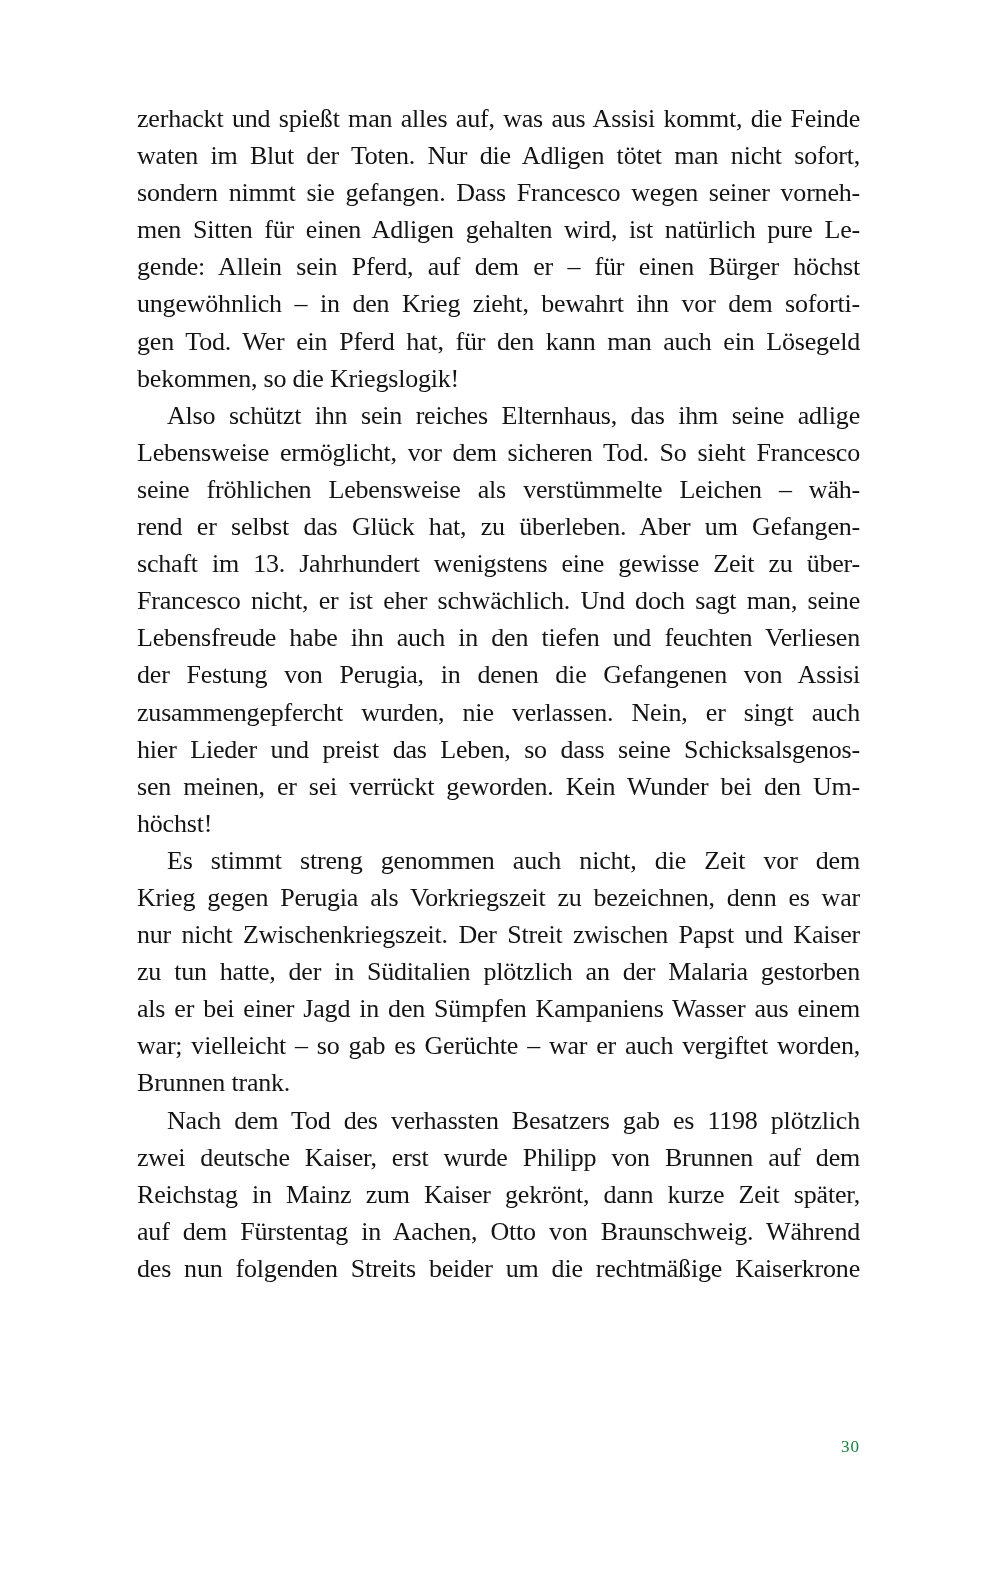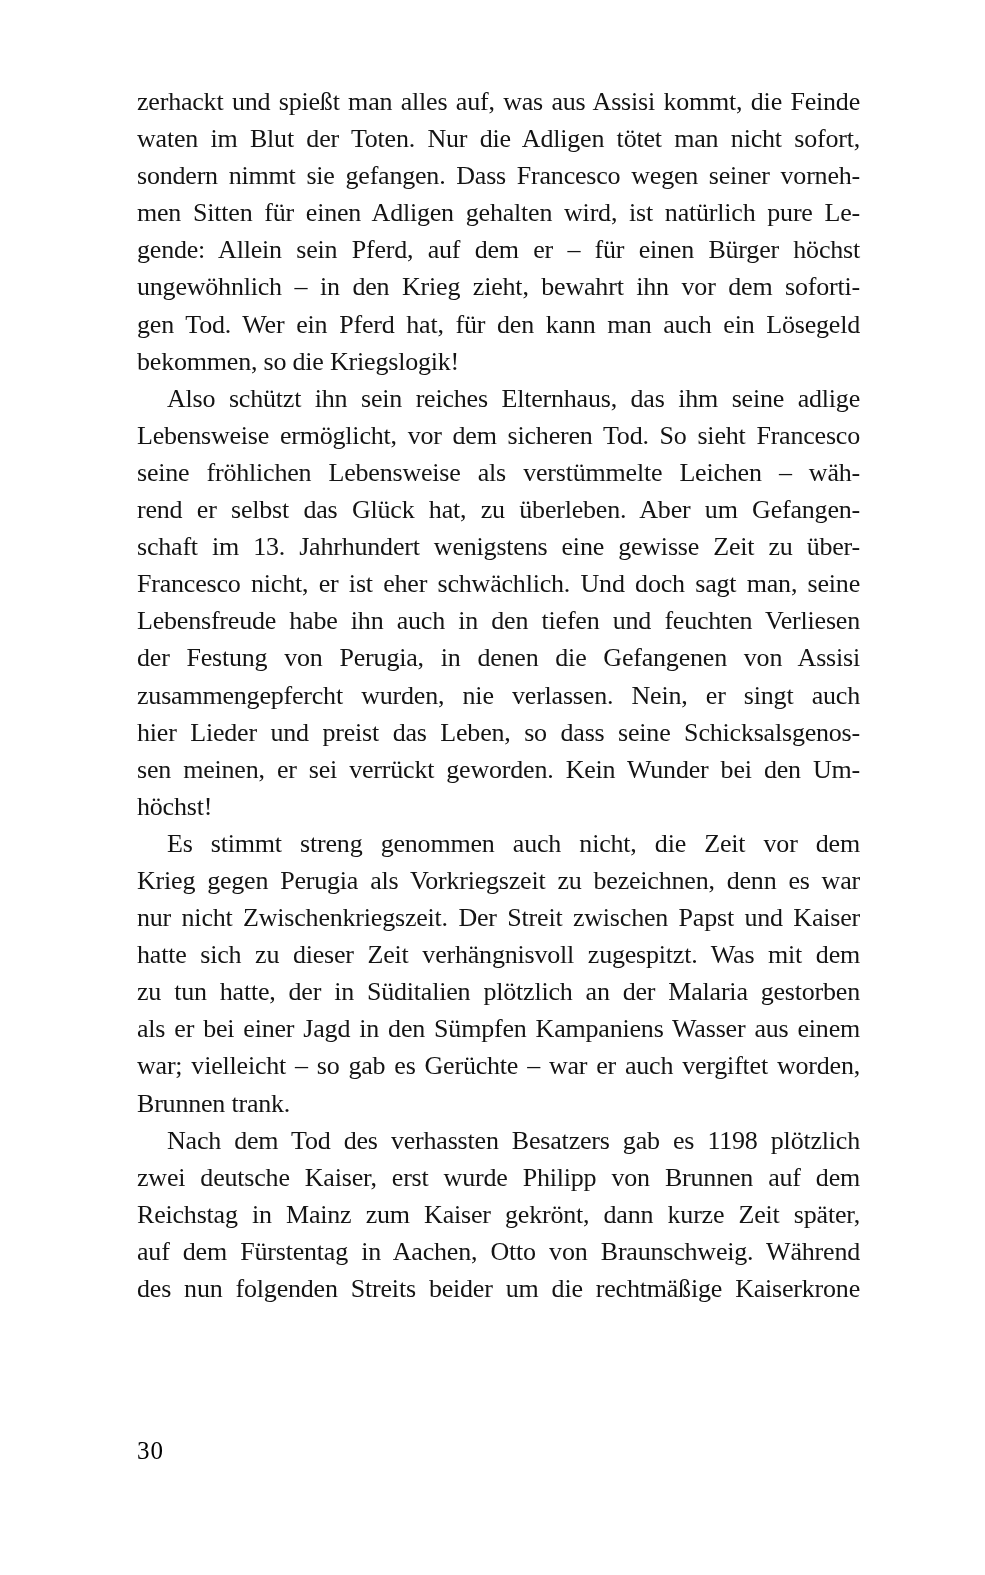--- a/index.html
+++ b/index.html
@@ -11,21 +11,21 @@
     position: relative;
     width: 985px;
     height: 1575px;
     overflow: hidden;
     font-family: "Liberation Serif", "DejaVu Serif", serif;
     color: #141414;
   }
   .textblock {
     position: absolute;
     left: 137px;
-    top: 83px;
+    top: 100px;
     width: 723px;
     font-size: 26px;
     line-height: 37.1px;
     letter-spacing: -0.2px;
   }
   .line {
     text-align: justify;
     text-align-last: justify;
     white-space: normal;
   }
@@ -33,24 +33,24 @@
     text-align-last: left;
   }
   .line.indent {
     text-indent: 30px;
   }
   .pagenum {
     position: absolute;
     left: 137px;
     top: 1437px;
     width: 723px;
-    text-align: left;
-    font-size: 25px;
+    text-align: right;
+    font-size: 17px;
     letter-spacing: 1px;
-    color: #000000;
+    color: #15803d;
   }
 </style>
 </head>
 <body>
 
 <div class="textblock">
   <div class="line">zerhackt und spießt man alles auf, was aus Assisi kommt, die Feinde</div>
   <div class="line">waten im Blut der Toten. Nur die Adligen tötet man nicht sofort,</div>
   <div class="line">sondern nimmt sie gefangen. Dass Francesco wegen seiner vorneh-</div>
   <div class="line">men Sitten für einen Adligen gehalten wird, ist natürlich pure Le-</div>
@@ -66,21 +66,20 @@
   <div class="line">Francesco nicht, er ist eher schwächlich. Und doch sagt man, seine</div>
   <div class="line">Lebensfreude habe ihn auch in den tiefen und feuchten Verliesen</div>
   <div class="line">der Festung von Perugia, in denen die Gefangenen von Assisi</div>
   <div class="line">zusammengepfercht wurden, nie verlassen. Nein, er singt auch</div>
   <div class="line">hier Lieder und preist das Leben, so dass seine Schicksalsgenos-</div>
   <div class="line">sen meinen, er sei verrückt geworden. Kein Wunder bei den Um-</div>
   <div class="line flush">höchst!</div>
   <div class="line indent">Es stimmt streng genommen auch nicht, die Zeit vor dem</div>
   <div class="line">Krieg gegen Perugia als Vorkriegszeit zu bezeichnen, denn es war</div>
   <div class="line">nur nicht Zwischenkriegszeit. Der Streit zwischen Papst und Kaiser</div>
-  <div class="line">hatte sich zu dieser Zeit verhängnisvoll zugespitzt. Was mit dem</div>
   <div class="line">zu tun hatte, der in Süditalien plötzlich an der Malaria gestorben</div>
   <div class="line">als er bei einer Jagd in den Sümpfen Kampaniens Wasser aus einem</div>
   <div class="line">war; vielleicht – so gab es Gerüchte – war er auch vergiftet worden,</div>
   <div class="line flush">Brunnen trank.</div>
   <div class="line indent">Nach dem Tod des verhassten Besatzers gab es 1198 plötzlich</div>
   <div class="line">zwei deutsche Kaiser, erst wurde Philipp von Brunnen auf dem</div>
   <div class="line">Reichstag in Mainz zum Kaiser gekrönt, dann kurze Zeit später,</div>
   <div class="line">auf dem Fürstentag in Aachen, Otto von Braunschweig. Während</div>
   <div class="line">des nun folgenden Streits beider um die rechtmäßige Kaiserkrone</div>
 </div>

